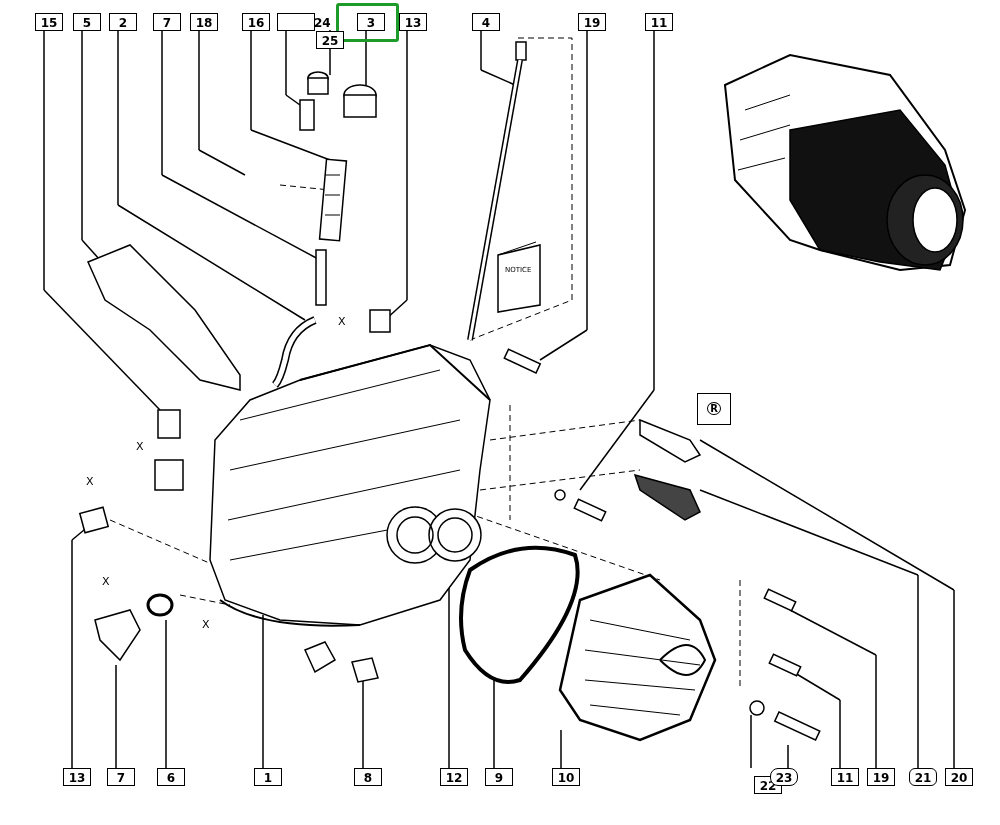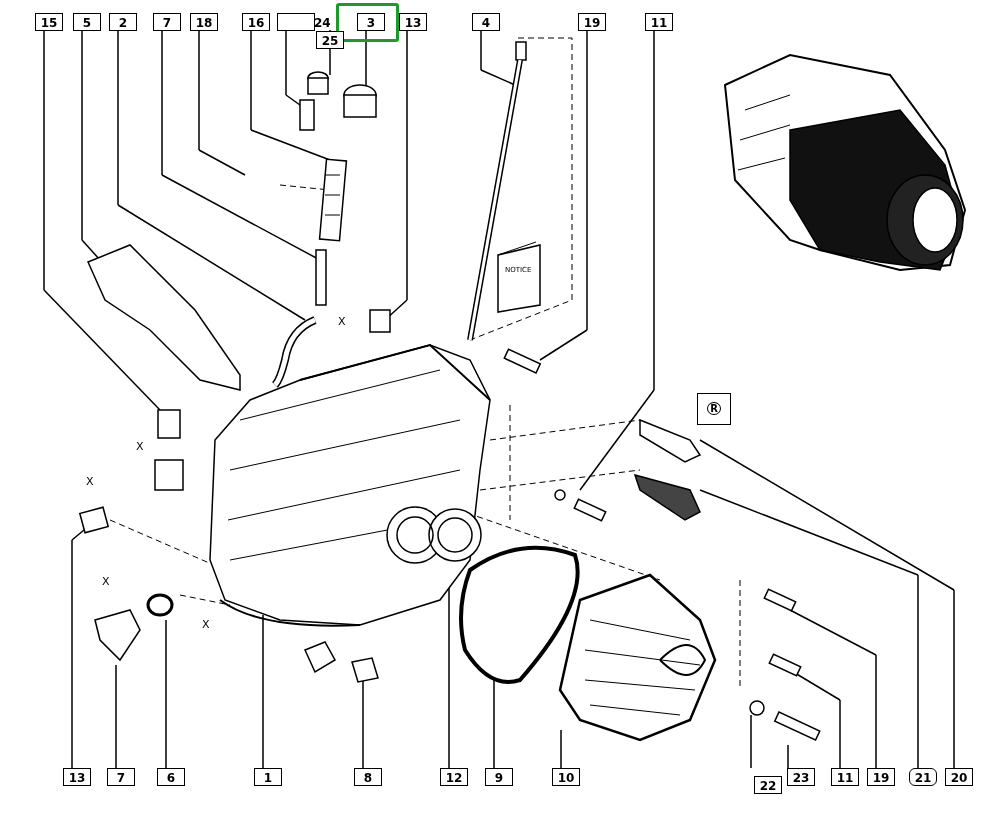--- a/index.html
+++ b/index.html
@@ -191,19 +191,19 @@
   <div id="bottom-callouts">
       <div class="callout" style="left: 63px; top: 768px;">13</div>
       <div class="callout" style="left: 107px; top: 768px;">7</div>
       <div class="callout" style="left: 157px; top: 768px;">6</div>
       <div class="callout" style="left: 254px; top: 768px;">1</div>
       <div class="callout" style="left: 354px; top: 768px;">8</div>
       <div class="callout" style="left: 440px; top: 768px;">12</div>
       <div class="callout" style="left: 485px; top: 768px;">9</div>
       <div class="callout" style="left: 552px; top: 768px;">10</div>
       <div class="callout" style="left: 742px; top: 776px; margin-left: 12px;">22</div>
-      <div class="callout" style="left: 787px; top: 768px;">23</div>
+      <div class="callout" style="left: 770px; top: 768px; border-radius: 8px;">23</div>
       <div class="callout" style="left: 831px; top: 768px;">11</div>
       <div class="callout" style="left: 867px; top: 768px;">19</div>
       <div class="callout" style="left: 909px; top: 768px; border-radius: 6px;">21</div>
       <div class="callout" style="left: 945px; top: 768px;">20</div>
     </div>
 </div>
 
 </body></html>

